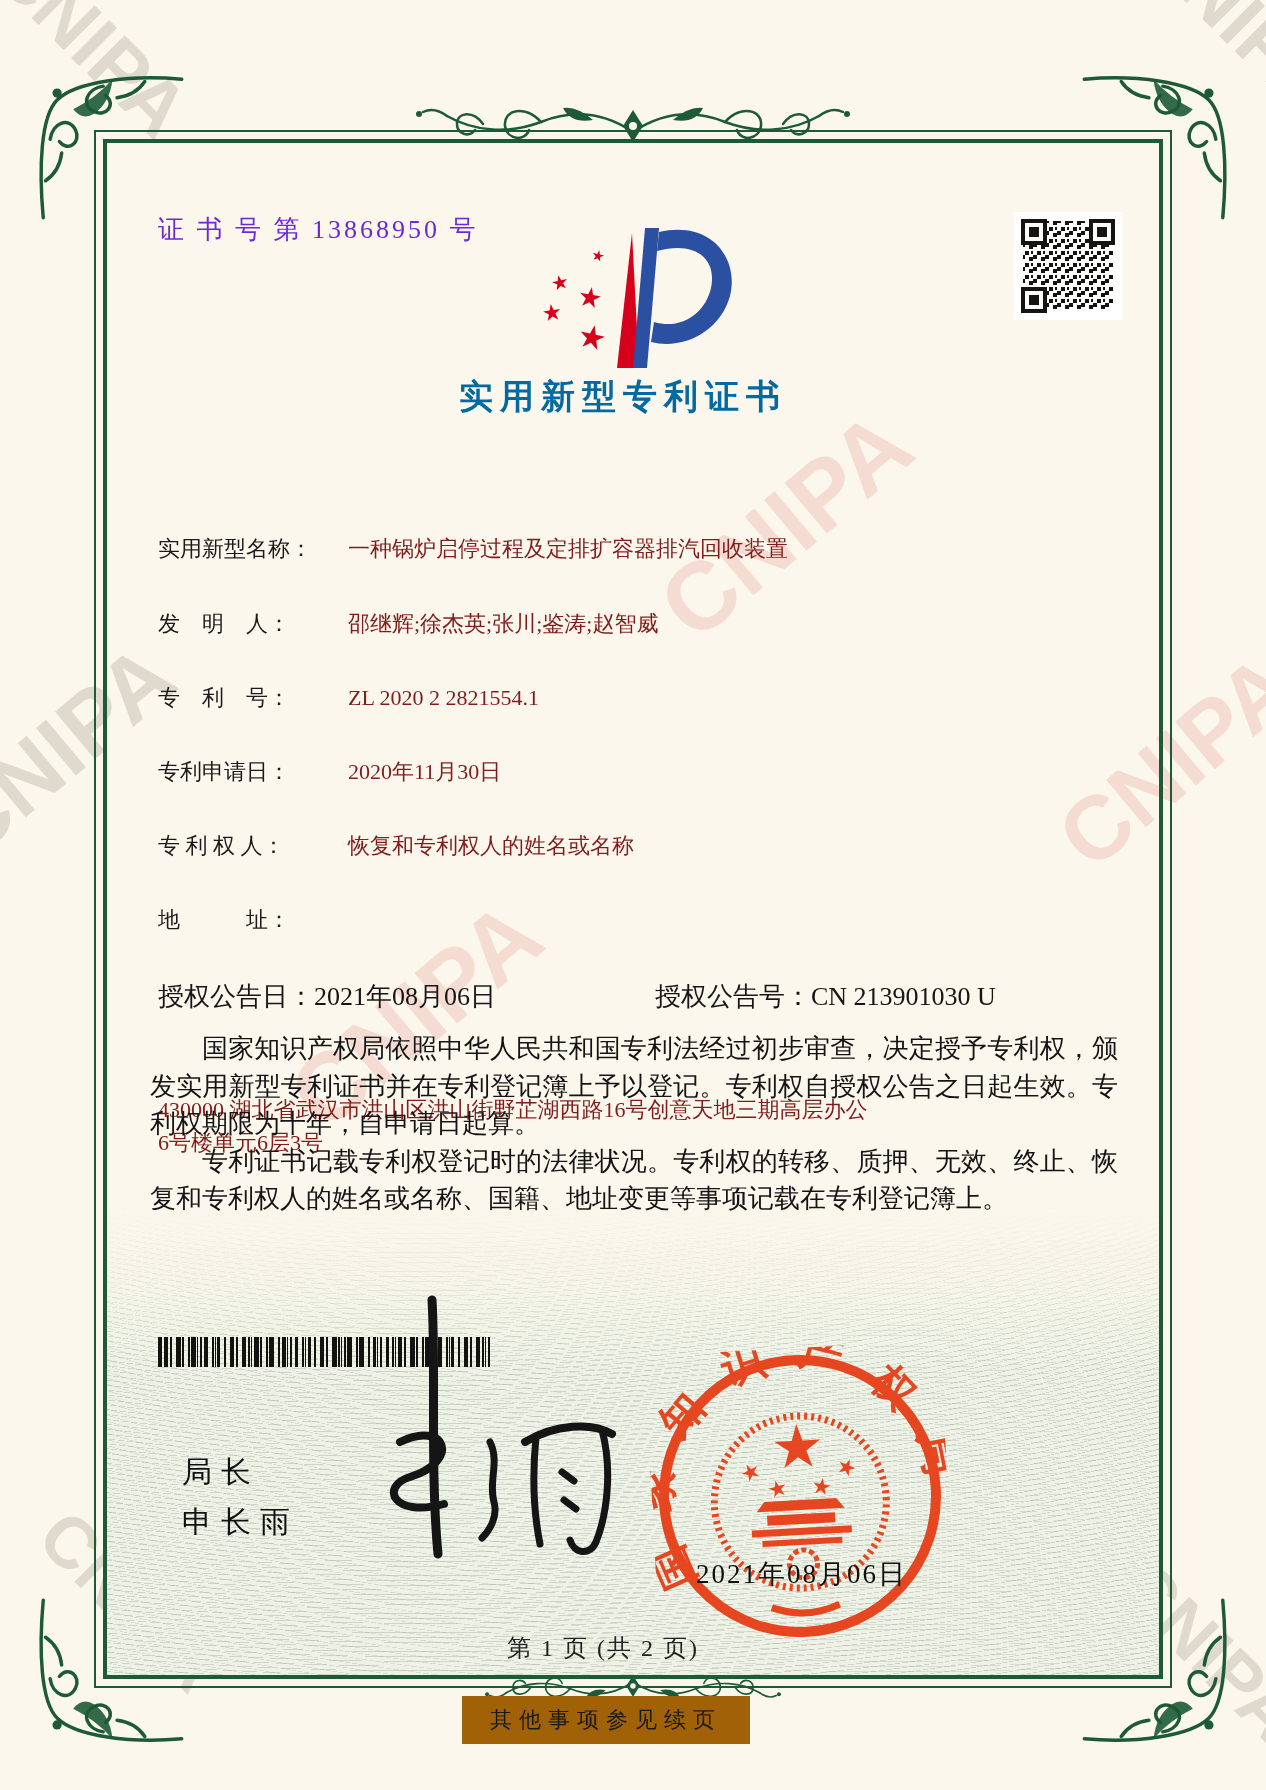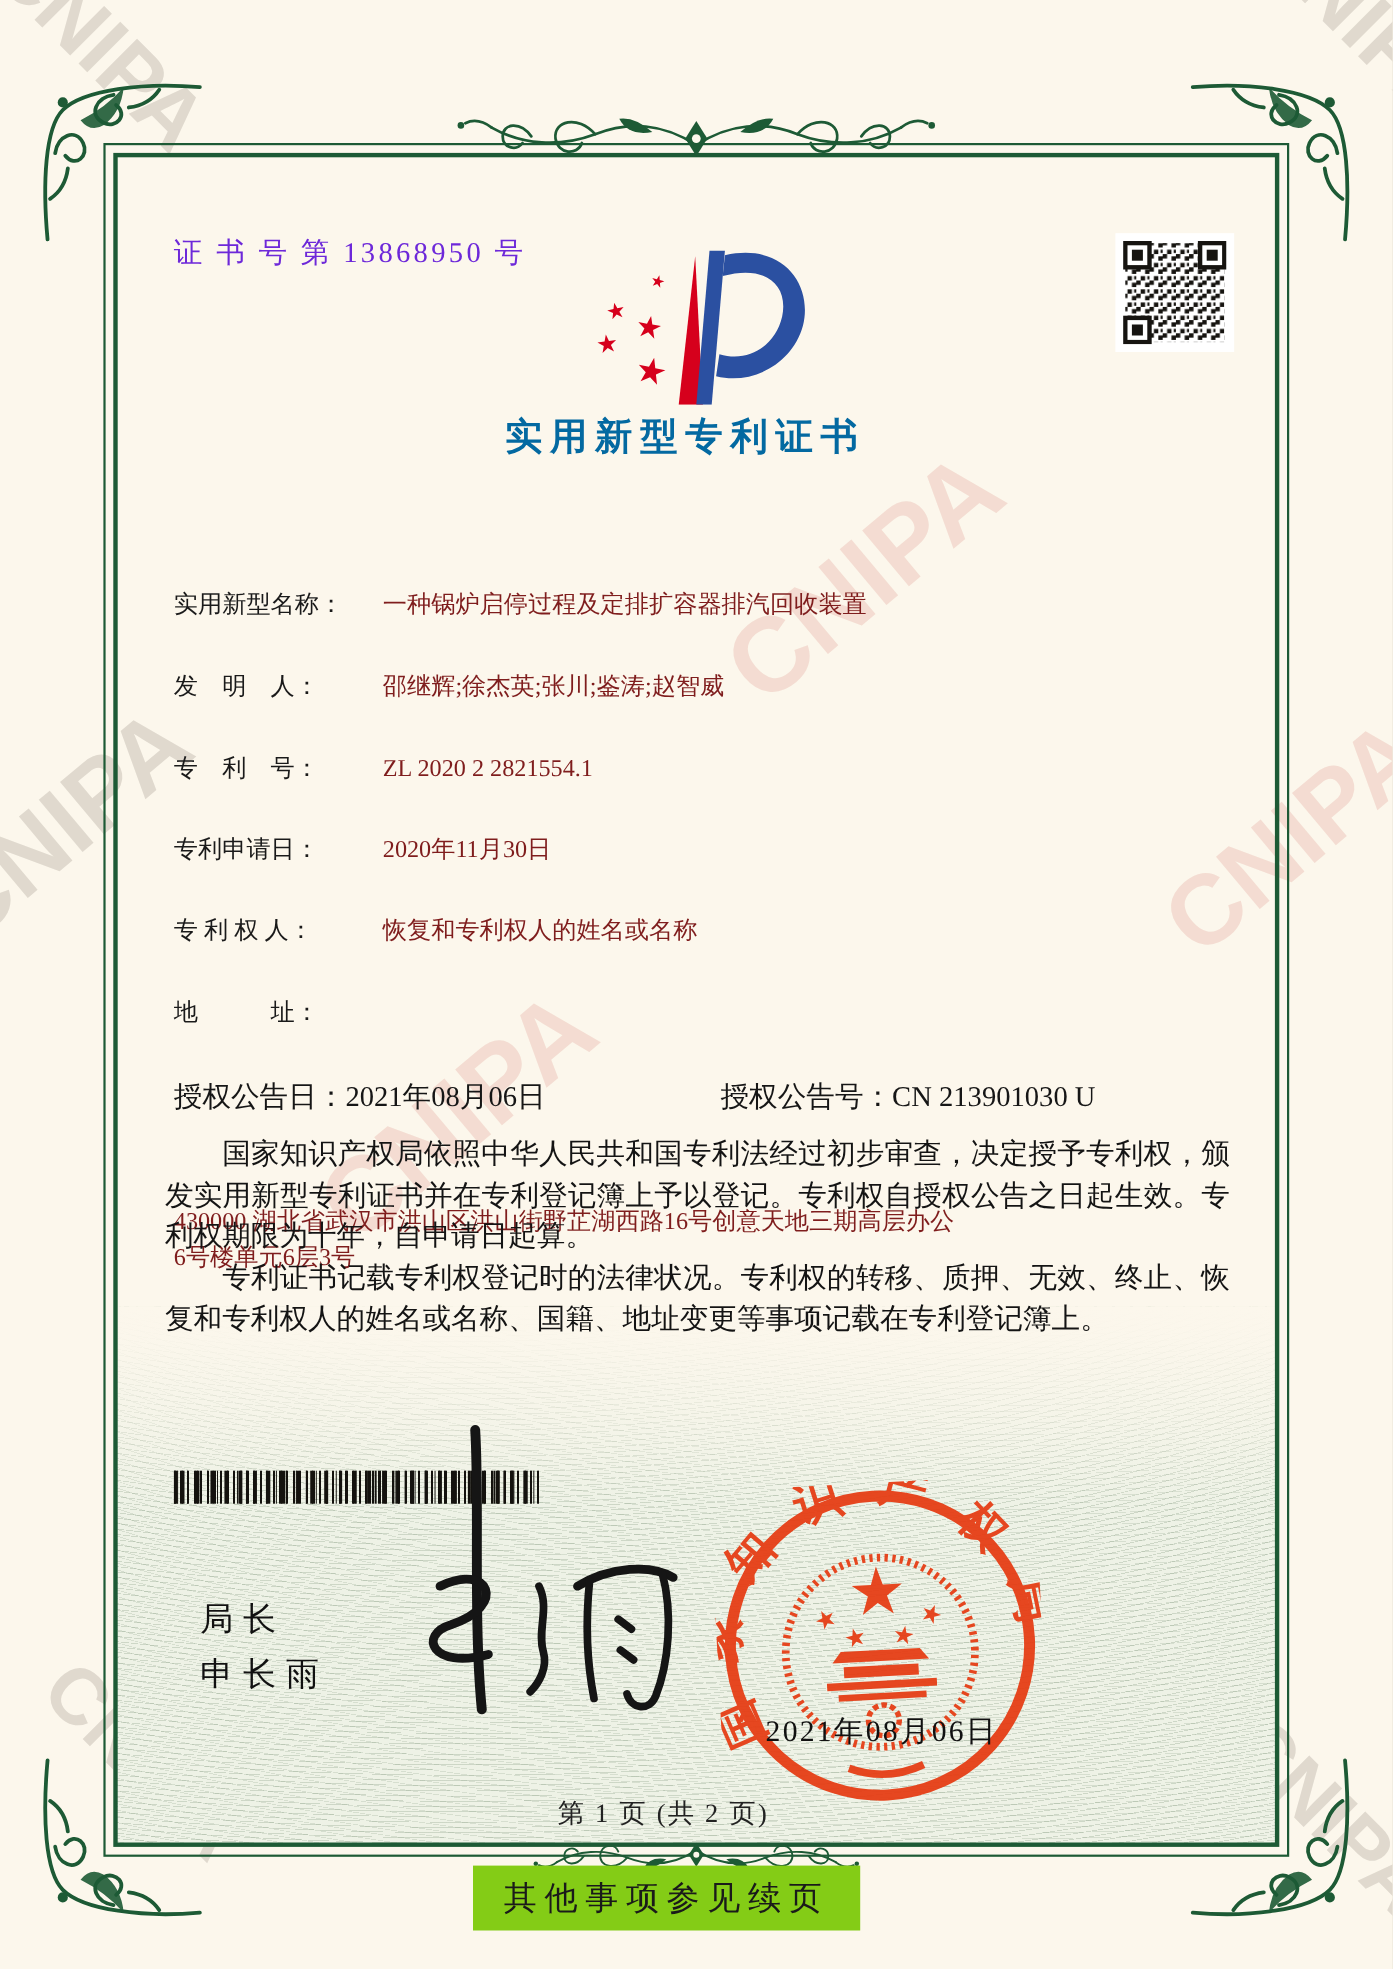--- a/index.html
+++ b/index.html
@@ -73,21 +73,21 @@
     letter-spacing:9px; color:#111; white-space:nowrap;}
   .director-label{top:1452px;} .director-name{top:1502px;}
   .signature{position:absolute; left:340px; top:1292px; width:300px; height:290px; z-index:5;}
   .seal{position:absolute; left:652px; top:1348px; width:296px; height:296px; z-index:5;
     opacity:.93; transform:rotate(-3deg);}
   .seal-date{position:absolute; left:696px; top:1556px; z-index:6; font-size:27px;
     letter-spacing:2px; color:#111; white-space:nowrap;}
   .page-footer{position:absolute; left:603px; top:1632px; transform:translateX(-50%);
     z-index:6; font-size:24px; letter-spacing:2px; color:#222; white-space:nowrap;}
   .note{position:absolute; left:606px; top:1696px; transform:translateX(-50%); z-index:6;
-    background:#84cc16; padding:9px 28px; font-size:30px; letter-spacing:7px;
+    background:#a16207; padding:9px 28px; font-size:22px; letter-spacing:7px;
     color:#1a1a1a; white-space:nowrap;}
 </style>
 </head>
 <body>
 
 <div class="page">
 
   <div class="wm gray w1">CNIPA</div>
   <div class="wm gray w2">CNIPA</div>
   <div class="wm pink w3">CNIPA</div>

